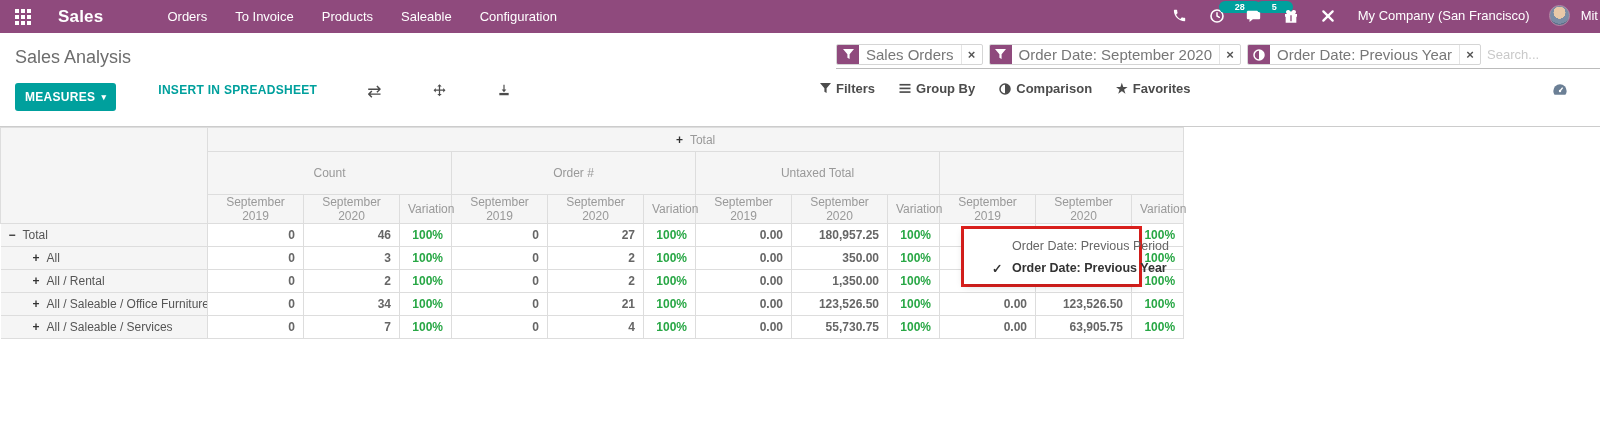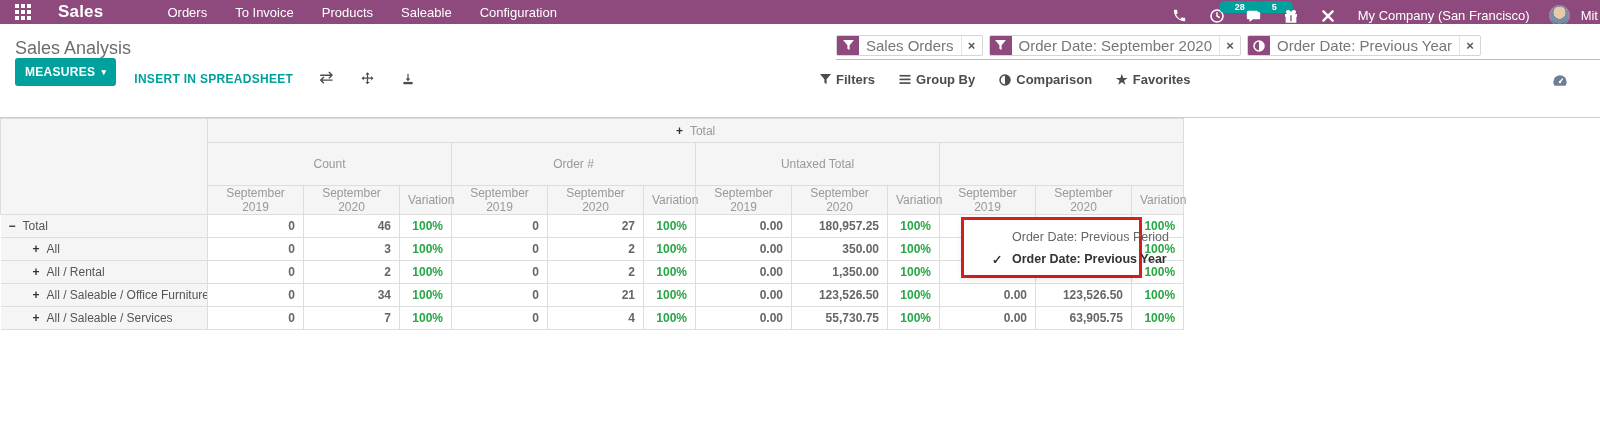--- a/index.html
+++ b/index.html
@@ -1,20 +1,20 @@
 <!DOCTYPE html>
 <html><head>
 <meta charset="utf-8">
 <style>
   * { margin:0; padding:0; box-sizing:border-box; }
   html,body { width:1600px; height:427px; background:#fff; overflow:hidden;
               font-family:"Liberation Sans", sans-serif; }
 
   
-  .navbar { position:relative; height:24px; background:#8f4a7d; display:flex; align-items:center; color:#fff; }
+  .navbar { position:relative; height:33px; background:#8f4a7d; display:flex; align-items:center; color:#fff; }
   .apps-btn { width:46px; height:31px; display:flex; align-items:center; justify-content:center; cursor:pointer; }
   .apps-grid { display:grid; grid-template-columns:repeat(3,4px); grid-template-rows:repeat(3,4px); gap:2px; }
   .apps-grid i { background:#fff; width:4px; height:4px; display:block; }
   .app-title { font-size:17px; font-weight:700; margin-left:12px; letter-spacing:.2px; }
   .nav-menus { display:flex; margin-left:50px; gap:0; }
   .nav-menu { font-size:13px; padding:8px 14px; cursor:pointer; white-space:nowrap; }
   .nav-right { position:absolute; right:0; top:0; height:31px; display:flex; align-items:center; gap:11px; padding-right:2px; }
   .nav-icon { position:relative; width:26px; height:31px; display:flex; align-items:center; justify-content:center; cursor:pointer; }
   .nav-icon svg { display:block; }
   .badge { position:absolute; top:1px; left:15px; background:#00a09d; color:#fff; font-size:9px; font-weight:700;
@@ -32,21 +32,21 @@
                 display:flex; align-items:center; border-bottom:1px solid #bbb; padding-bottom:2px; }
   .facet { display:flex; align-items:stretch; border:1px solid #d5d5d5; border-radius:2px; margin-right:6px;
            height:21px; background:#fff; overflow:hidden; flex:0 0 auto; }
   .facet-icon { background:#8f4a7d; color:#fff; width:22px; display:flex; align-items:center; justify-content:center; }
   .facet-label { font-size:15px; color:#777; padding:0 7px; display:flex; align-items:center; border-right:1px solid #e4e4e4; white-space:nowrap; }
   .facet-close { width:20px; display:flex; align-items:center; justify-content:center; color:#555; font-size:13px;
                  font-weight:700; cursor:pointer; }
   .search-input { border:none; outline:none; flex:1 1 auto; font-size:13px; color:#555; min-width:60px; }
   .search-input::placeholder { color:#c9c9c9; }
 
-  .cp-buttons { position:absolute; left:15px; top:34px; display:flex; align-items:flex-end; }
+  .cp-buttons { position:absolute; left:15px; top:50px; display:flex; align-items:flex-start;gap:24px; }
   .measures-btn { background:#00a09d; color:#fff; font-size:12px; font-weight:700; border:none; border-radius:3px;
                   padding:7px 10px; letter-spacing:.3px; cursor:pointer; display:flex; align-items:center; gap:6px; }
   .caret { font-size:9px; }
   .insert-btn { background:none; border:none; color:#00a09d; font-size:12px; font-weight:700; letter-spacing:.3px;
                 margin-left:18px; cursor:pointer; }
   .tool-icon { margin-left:26px; color:#4c4c4c; font-size:16px; cursor:pointer; line-height:1; display:flex; align-items:center; }
 
   .view-switches { position:absolute; left:820px; top:48px; display:flex; align-items:center; gap:24px; }
   .vs-item { display:flex; align-items:center; gap:5px; color:#4c4c4c; font-size:13px; font-weight:600; cursor:pointer; white-space:nowrap; }
   .gauge-btn { position:absolute; left:1552px; top:48px; cursor:pointer; }
@@ -163,20 +163,21 @@
           <span class="facet-icon">
             <svg width="12" height="12" viewBox="0 0 24 24">
               <circle cx="12" cy="12" r="10" fill="none" stroke="#fff" stroke-width="3"></circle>
               <path fill="#fff" d="M12 2a10 10 0 0 1 0 20V2z"></path>
             </svg>
           </span>
           <span class="facet-label">Order Date: Previous Year</span>
           <span class="facet-close">×</span>
         </span>
       </span>
+    <input class="search-input" placeholder="Search..." style="">
   </div>
 
   <div class="cp-buttons">
     <button class="measures-btn">
       <span>MEASURES</span>
       <span class="caret">▾</span>
     </button>
     <button class="insert-btn">INSERT IN SPREADSHEET</button>
     <span class="tool-icon" style="font-size:17px;">⇄</span>
     <span class="tool-icon">

